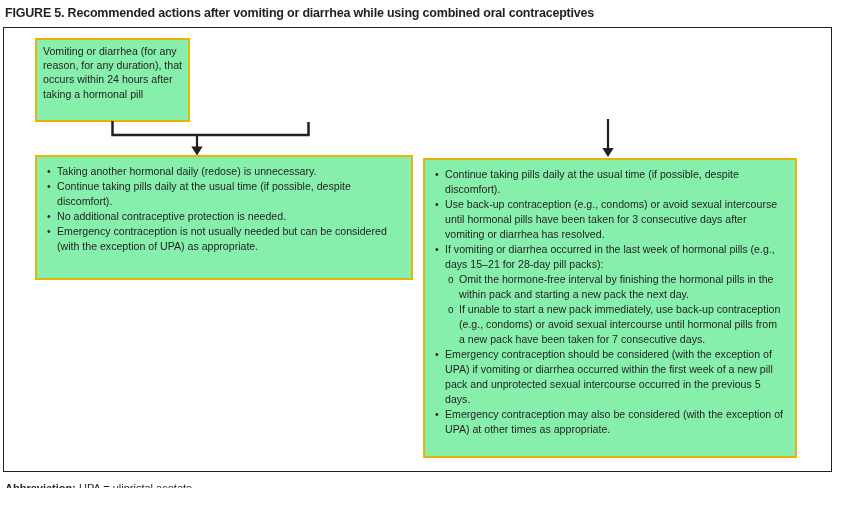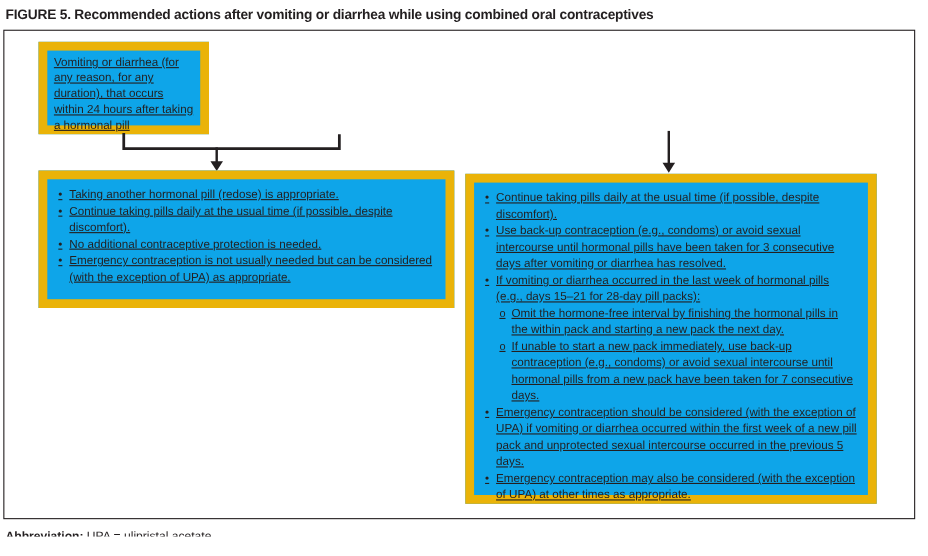--- a/index.html
+++ b/index.html
@@ -38,26 +38,25 @@
   .connector-svg {
     position: absolute;
     left: 0;
     top: 0;
     width: 844px;
     height: 505px;
     pointer-events: none;
   }
   .box {
     position: absolute;
-    border: 8px solid #eab308;
-    background: #0ea5e9;
+    border: 2px solid #eab308;
+    background: #86efac;
     font-size: 10.6px;
     line-height: 14.2px;
     color: #231f20;
-    text-decoration: underline;
   }
   .condition-box { padding: 4px 4px 4px 6px; }
   .box-1 { left: 35px;  top: 38px; width: 155px; height: 84px; }
   .box-2 { left: 205px; top: 38px; width: 207px; height: 84px; }
   .box-3 { left: 422px; top: 38px; width: 373px; height: 82px; }
   .action-box { padding: 7px 8px 4px 10px; line-height: 15px; }
   .box-left  { left: 35px;  top: 155px; width: 378px; height: 125px; }
   .box-right { left: 423px; top: 158px; width: 374px; height: 300px; }
   .bullet-row {
     display: flex;
@@ -96,21 +95,21 @@
     <path d="M112.5 121 L112.5 135 L308.5 135 L308.5 122" fill="none" stroke="#231f20" stroke-width="2.5"></path>
     <line x1="197" y1="134" x2="197" y2="148" stroke="#231f20" stroke-width="2.2"></line>
     <polygon points="191.3,146.5 202.7,146.5 197,155.5" fill="#231f20"></polygon>
     <line x1="608" y1="119" x2="608" y2="149.5" stroke="#231f20" stroke-width="2.2"></line>
     <polygon points="602.3,148 613.7,148 608,157" fill="#231f20"></polygon>
   </svg>
 
   <div class="box action-box box-left">
     <div class="bullet-row">
       <span class="marker">•</span>
-      <span class="btext">Taking another hormonal pill (redose) is appropriate.</span>
+      <span class="btext">Taking another hormonal daily (redose) is unnecessary.</span>
     </div>
     <div class="bullet-row">
       <span class="marker">•</span>
       <span class="btext">Continue taking pills daily at the usual time (if possible, despite discomfort).</span>
     </div>
     <div class="bullet-row">
       <span class="marker">•</span>
       <span class="btext">No additional contraceptive protection is needed.</span>
     </div>
     <div class="bullet-row">

